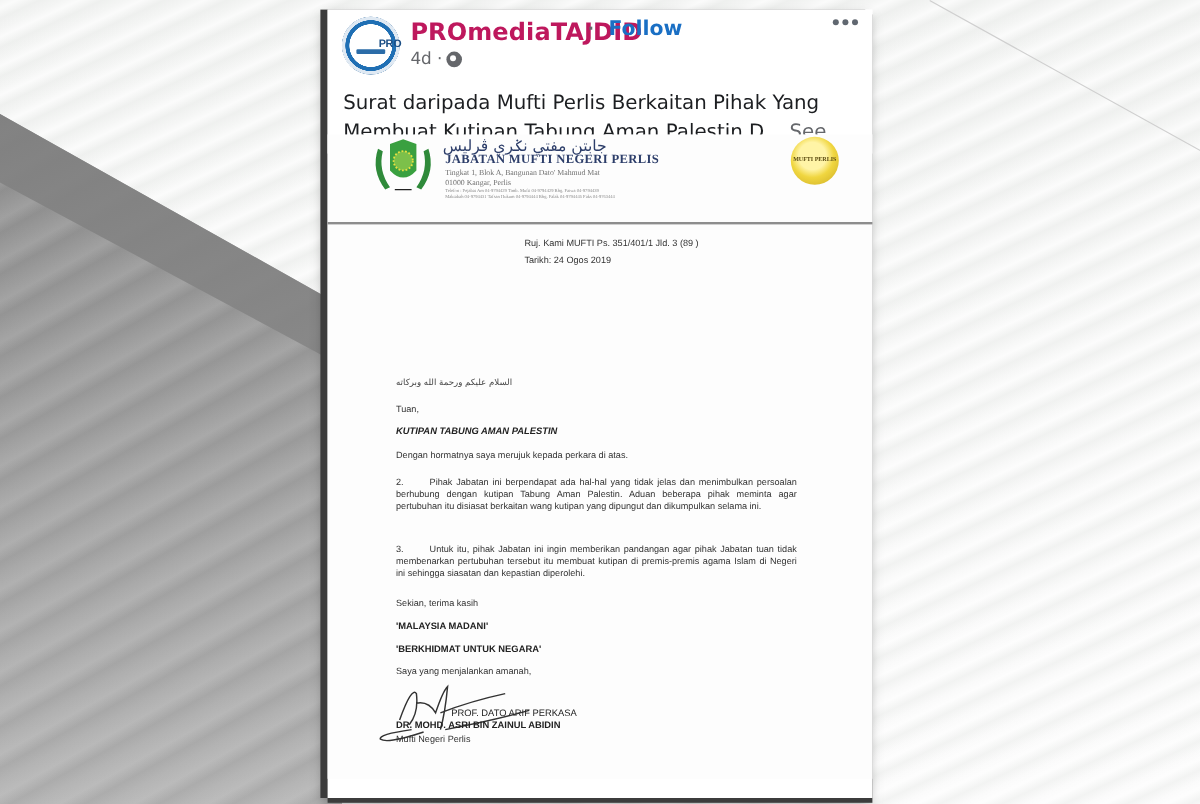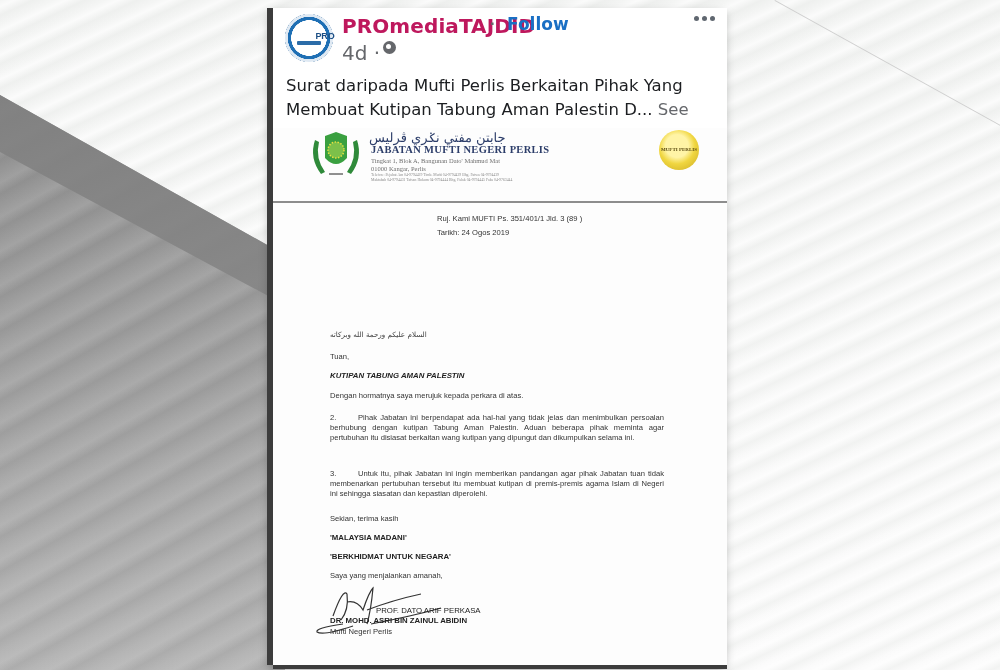--- a/index.html
+++ b/index.html
@@ -57,34 +57,34 @@
     }
     .page-name {
       position: absolute; left: 69px; top: 6px; font-family: "DejaVu Sans", sans-serif;
       font-size: 20px; font-weight: bold; color: #be185d; letter-spacing: 0.1px;
     }
     .dot-sep { position: absolute; left: 217px; top: 6px; font-size: 17px; color: #65676b; font-weight: bold; }
     .follow-link {
       position: absolute; left: 234px; top: 6px; font-family: "DejaVu Sans", sans-serif;
       font-size: 17px; font-weight: bold; color: #1a6fc4; cursor: pointer;
     }
-    .meta { position: absolute; left: 69px; top: 33px; font-size: 20px; color: #65676b; display: flex; align-items: flex-start; gap: 3px; font-family: "DejaVu Sans", sans-serif; }
+    .meta { position: absolute; left: 69px; top: 33px; font-size: 14px; color: #65676b; display: flex; align-items: center; gap: 3px; font-family: "DejaVu Sans", sans-serif; }
     .globe-icon { width: 13px; height: 13px; border-radius: 50%; background: #65676b; position: relative; display: inline-block; }
     .globe-icon::before { content: ""; position: absolute; left: 3px; top: 3px; width: 5px; height: 5px; border-radius: 50%; background: #fff; }
     .more-icon { position: absolute; right: 12px; top: 8px; display: flex; gap: 3px; cursor: pointer; }
     .more-icon span { width: 5px; height: 5px; border-radius: 50%; background: #606770; display: block; }
     .caption {
       position: absolute; left: 13px; top: 66px; width: 432px;
       font-family: "DejaVu Sans", sans-serif; font-size: 16.5px; line-height: 24px; color: #1c1e21;
     }
     .see-more { color: #65676b; cursor: pointer; }
 
     
     .letter {
-      position: absolute; left: 0; top: 120px; width: 454px; height: 537px;
+      position: absolute; left: 0; top: 104px; width: 454px; height: 537px;
       background: #fdfdfd; color: #2a2a2a;
       font-family: "Liberation Sans", sans-serif;
     }
     .crest {
       position: absolute; left: 34px; top: 2px; width: 58px; height: 50px;
     }
     .lh-arabic { position: absolute; left: 96px; top: 2px; font-size: 13px; color: #2d3e6a; font-family: "DejaVu Serif", serif; direction: rtl; }
     .lh-title { position: absolute; left: 98px; top: 16px; font-family: "Liberation Serif", serif; font-weight: bold; font-size: 10.5px; color: #2d3e6a; letter-spacing: 0.3px; }
     .lh-addr1 { position: absolute; left: 98px; top: 29px; font-family: "Liberation Serif", serif; font-size: 6.5px; color: #707070; }
     .lh-addr2 { position: absolute; left: 98px; top: 37px; font-family: "Liberation Serif", serif; font-size: 6.5px; color: #707070; }

